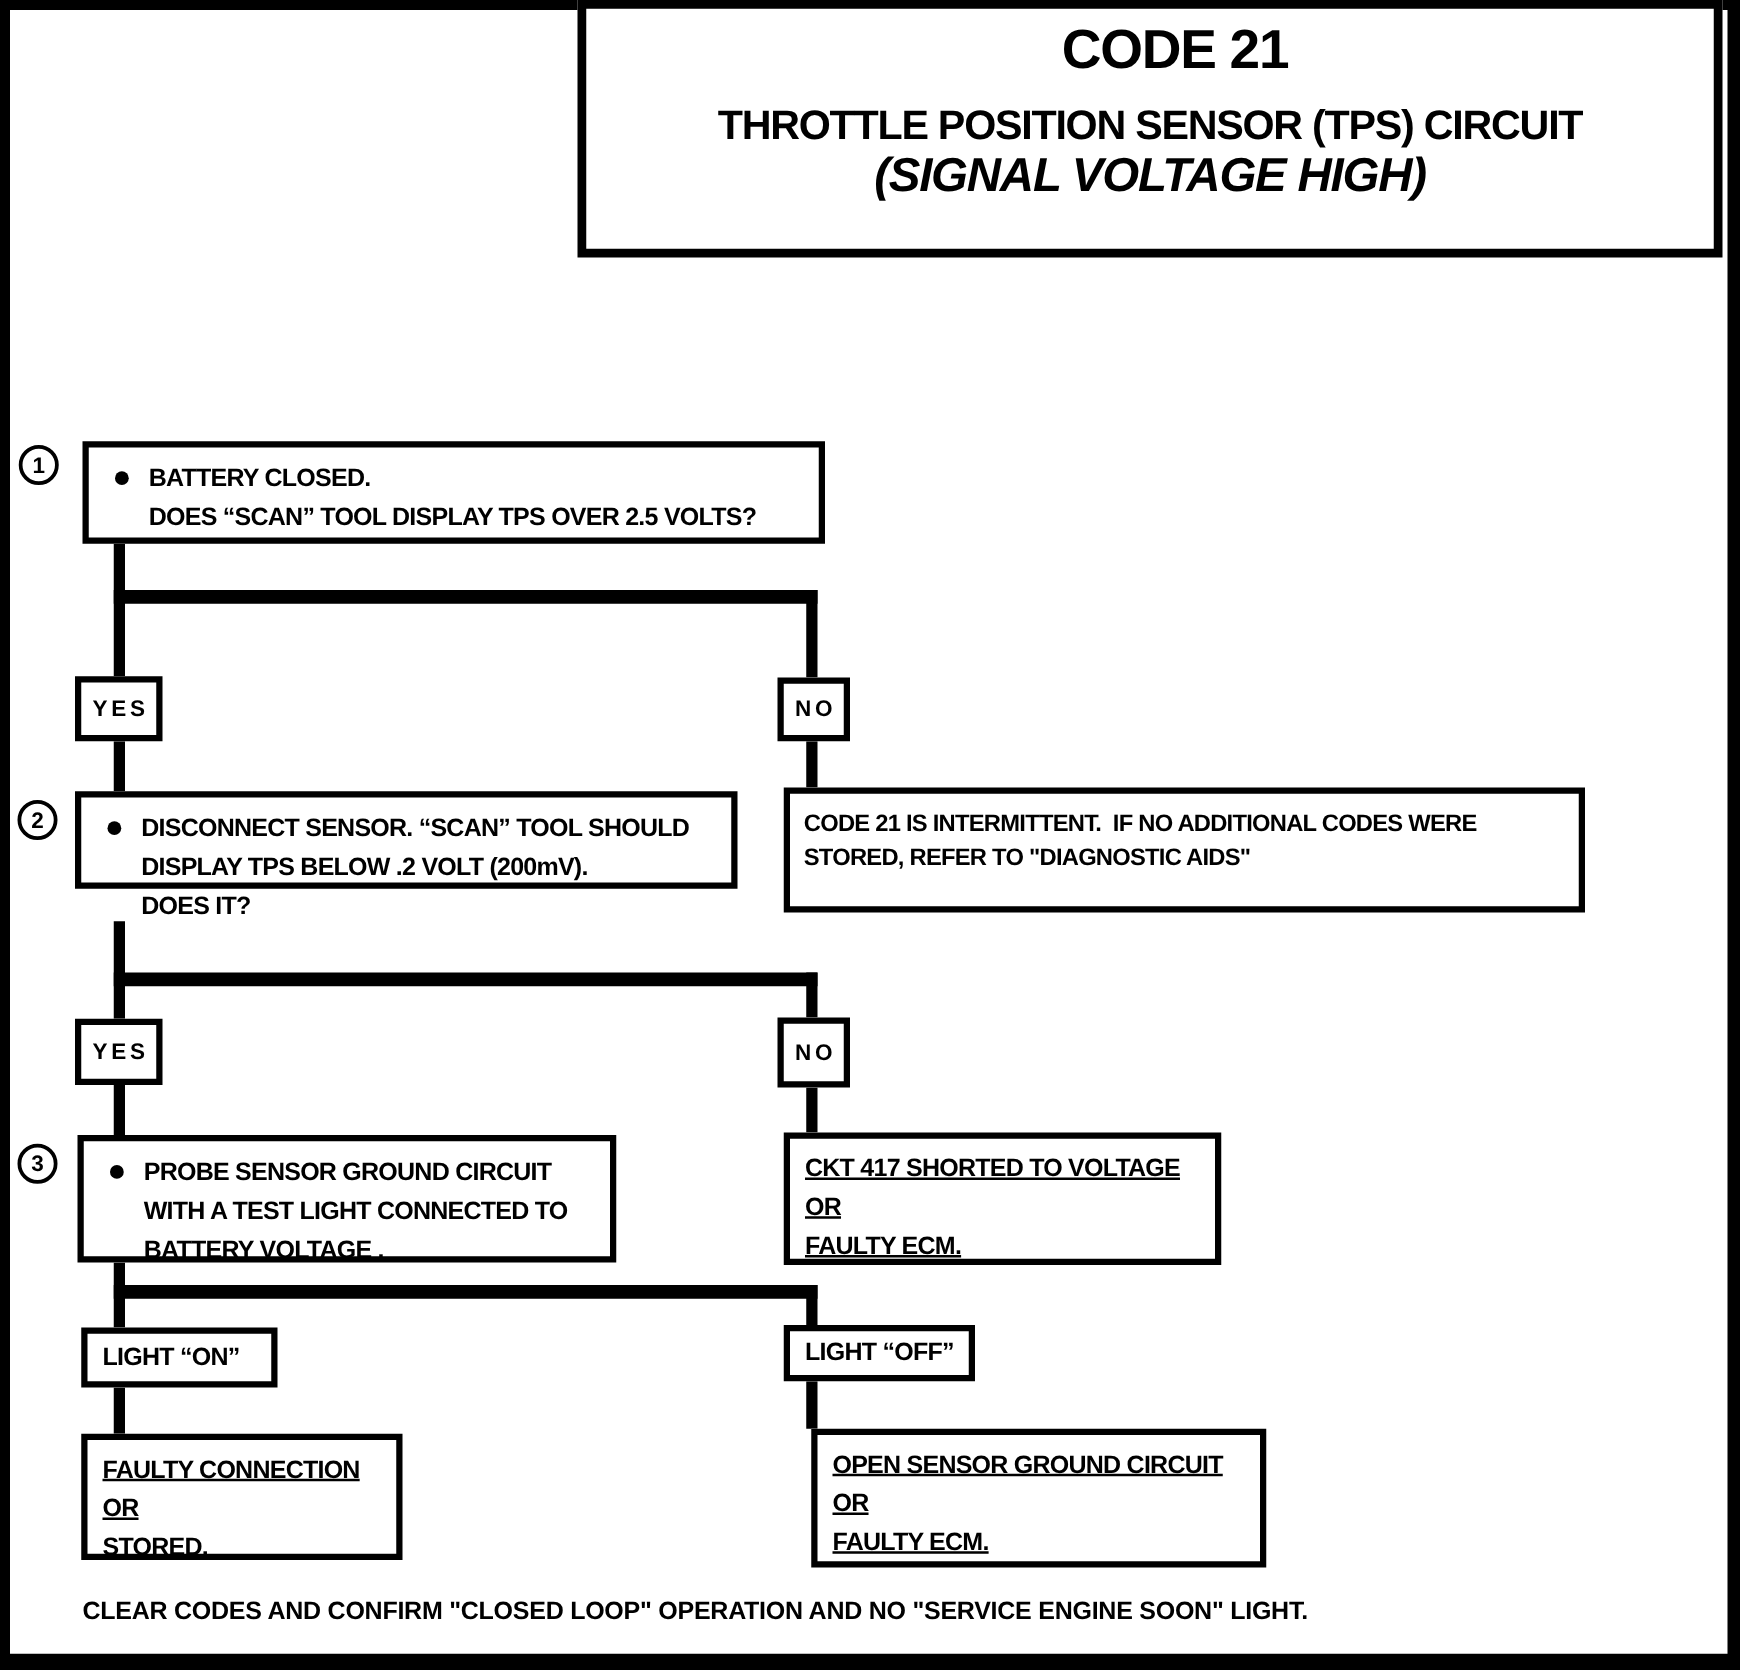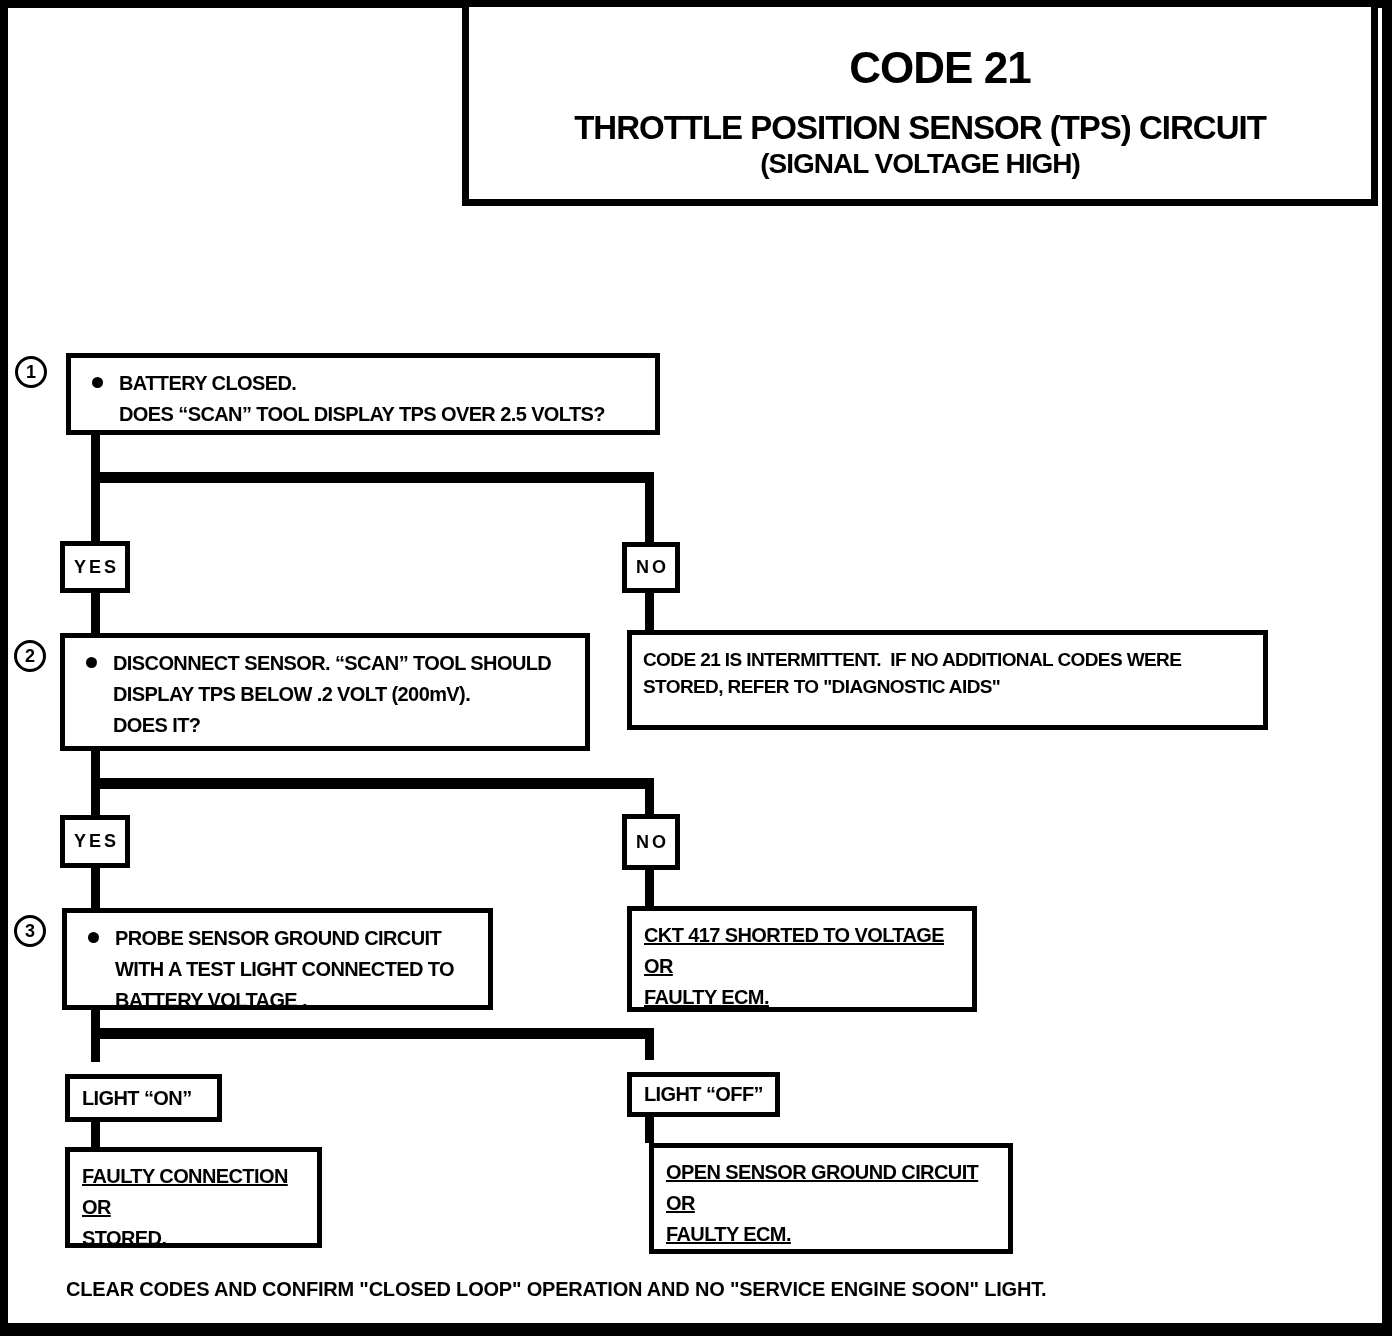--- a/index.html
+++ b/index.html
@@ -31,23 +31,23 @@
     left: 462px;
     top: 0;
     width: 916px;
     height: 206px;
     border: 7px solid #000;
     box-sizing: border-box;
     background: #fff;
     text-align: center;
     z-index: 6;
   }
-  .title-code  { margin-top: 36px; font-size: 44px; font-weight: 700; letter-spacing: -1px; padding-left: 40px; }
+  .title-code  { margin-top: 8px; font-size: 44px; font-weight: 700; letter-spacing: -1px; padding-left: 40px; }
   .title-main  { margin-top: 16px; font-size: 33px; font-weight: 700; letter-spacing: -1px; }
-  .title-sub   { margin-top: 1px;  font-size: 28px; font-weight: 700; letter-spacing: -1px; }
+  .title-sub   { margin-top: 1px;  font-size: 38px; font-weight: 700; letter-spacing: -1px; font-style: italic; }
   
   .conn { position: absolute; background: #000; }
   
   .box {
     position: absolute;
     border: 5px solid #000;
     box-sizing: border-box;
     background: #fff;
   }
   .cond { font-weight: 700; font-size: 20px; letter-spacing: -0.6px; }
@@ -75,21 +75,20 @@
     font-weight: 700;
     font-size: 18px;
     letter-spacing: 3px;
     text-indent: 3px;
   }
   .lightbox {
     display: flex;
     align-items: center;
     padding-left: 12px;
     box-sizing: border-box;
-    margin-top: 12px;
   }
   .circle-num {
     position: absolute;
     width: 32px;
     height: 32px;
     border: 3px solid #000;
     border-radius: 50%;
     box-sizing: border-box;
     display: flex;
     align-items: center;
@@ -143,21 +142,21 @@
     <div class="lines">
       <div>BATTERY CLOSED.</div>
       <div>DOES “SCAN” TOOL DISPLAY TPS OVER 2.5 VOLTS?</div>
     </div>
   </div>
 
   <div class="box yn" style="left:60px;top:541px;width:70px;height:52px;">YES</div>
   <div class="box yn" style="left:622px;top:542px;width:58px;height:51px;">NO</div>
 
   <div class="circle-num" style="left:14px;top:640px;">2</div>
-  <div class="box step cond" style="left:60px;top:633px;width:530px;height:118px;">
+  <div class="box step cond" style="left:60px;top:633px;width:530px;height:78px;">
     <span class="bullet"></span>
     <div class="lines">
       <div>DISCONNECT SENSOR. “SCAN” TOOL SHOULD</div>
       <div>DISPLAY TPS BELOW .2 VOLT (200mV).</div>
       <div>DOES IT?</div>
     </div>
   </div>
 
   <div class="box plainbox" style="left:627px;top:630px;width:641px;height:100px;">
     <div class="lines">

